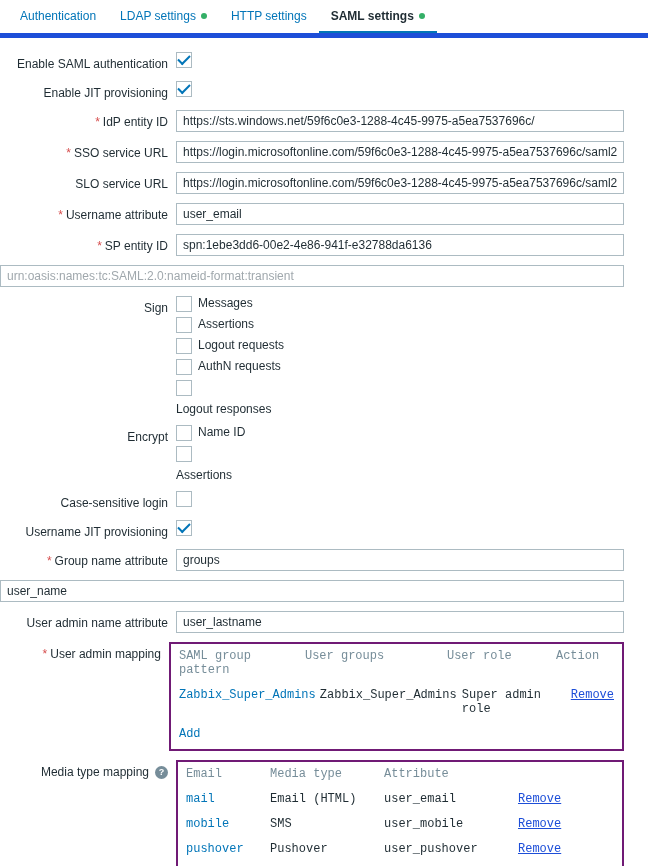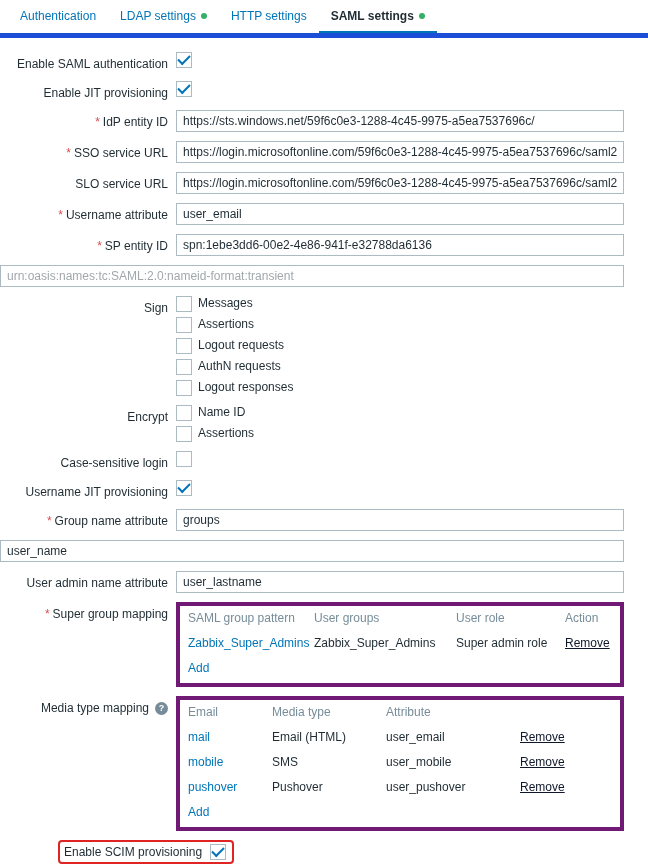--- a/index.html
+++ b/index.html
@@ -85,35 +85,36 @@
     width: 10px; height: 5px;
     border-left: 2px solid #0275b8;
     border-bottom: 2px solid #0275b8;
     transform: rotate(-45deg);
     margin-top: -3px;
   }
   .cb-line {
     display: flex; gap: 6px;
     margin-bottom: 5px;
   }
-  .cb-line:last-child { margin-bottom: 0; }
+  .cb-line:last-child { margin-bottom: 0; flex-direction: column; }
 
   
   .mini-table {
-    border: 4px solid #701a75;
+    border: 2px solid #701a75;
     width: 100%;
+    font-family: Liberation Mono, monospace;
   }
   .mini-table .thead, .mini-table .trow {
     display: flex;
     padding: 5px 8px;
     gap: 4px;
   }
   .mini-table .thead { color: #768d99; }
   .mini-table .trow { border-top: 1px solid transparent; }
-  .linkish { color: #0f172a; text-decoration: underline; cursor: pointer; }
+  .linkish { color: #1d4ed8; text-decoration: underline; cursor: pointer; }
   .linkplain { color: #0275b8; cursor: pointer; }
   .add-row { padding: 6px 8px 8px 8px; }
 
   .help-icon {
     width: 13px; height: 13px; border-radius: 50%;
     background: #768d99; color: #fff;
     display: inline-flex; align-items: center; justify-content: center;
     font-size: 9px; font-weight: bold;
     margin-left: 3px;
   }
@@ -285,21 +286,21 @@
     </div>
 
     <div class="row">
       <div class="label">User admin name attribute</div>
       <div class="field"><input type="text" value="user_lastname" style=""></div>
     </div>
 
     <div class="row">
       <div class="label">
           <span class="req">*</span>
-          <span>Super group mapping</span>
+          <span>User admin mapping</span>
         </div>
       <div class="field">
         <div class="mini-table cols-ugm">
           <div class="thead">
             <div class="c1">SAML group pattern</div>
             <div class="c2">User groups</div>
             <div class="c3">User role</div>
             <div class="c4">Action</div>
           </div>
           <div class="trow">

